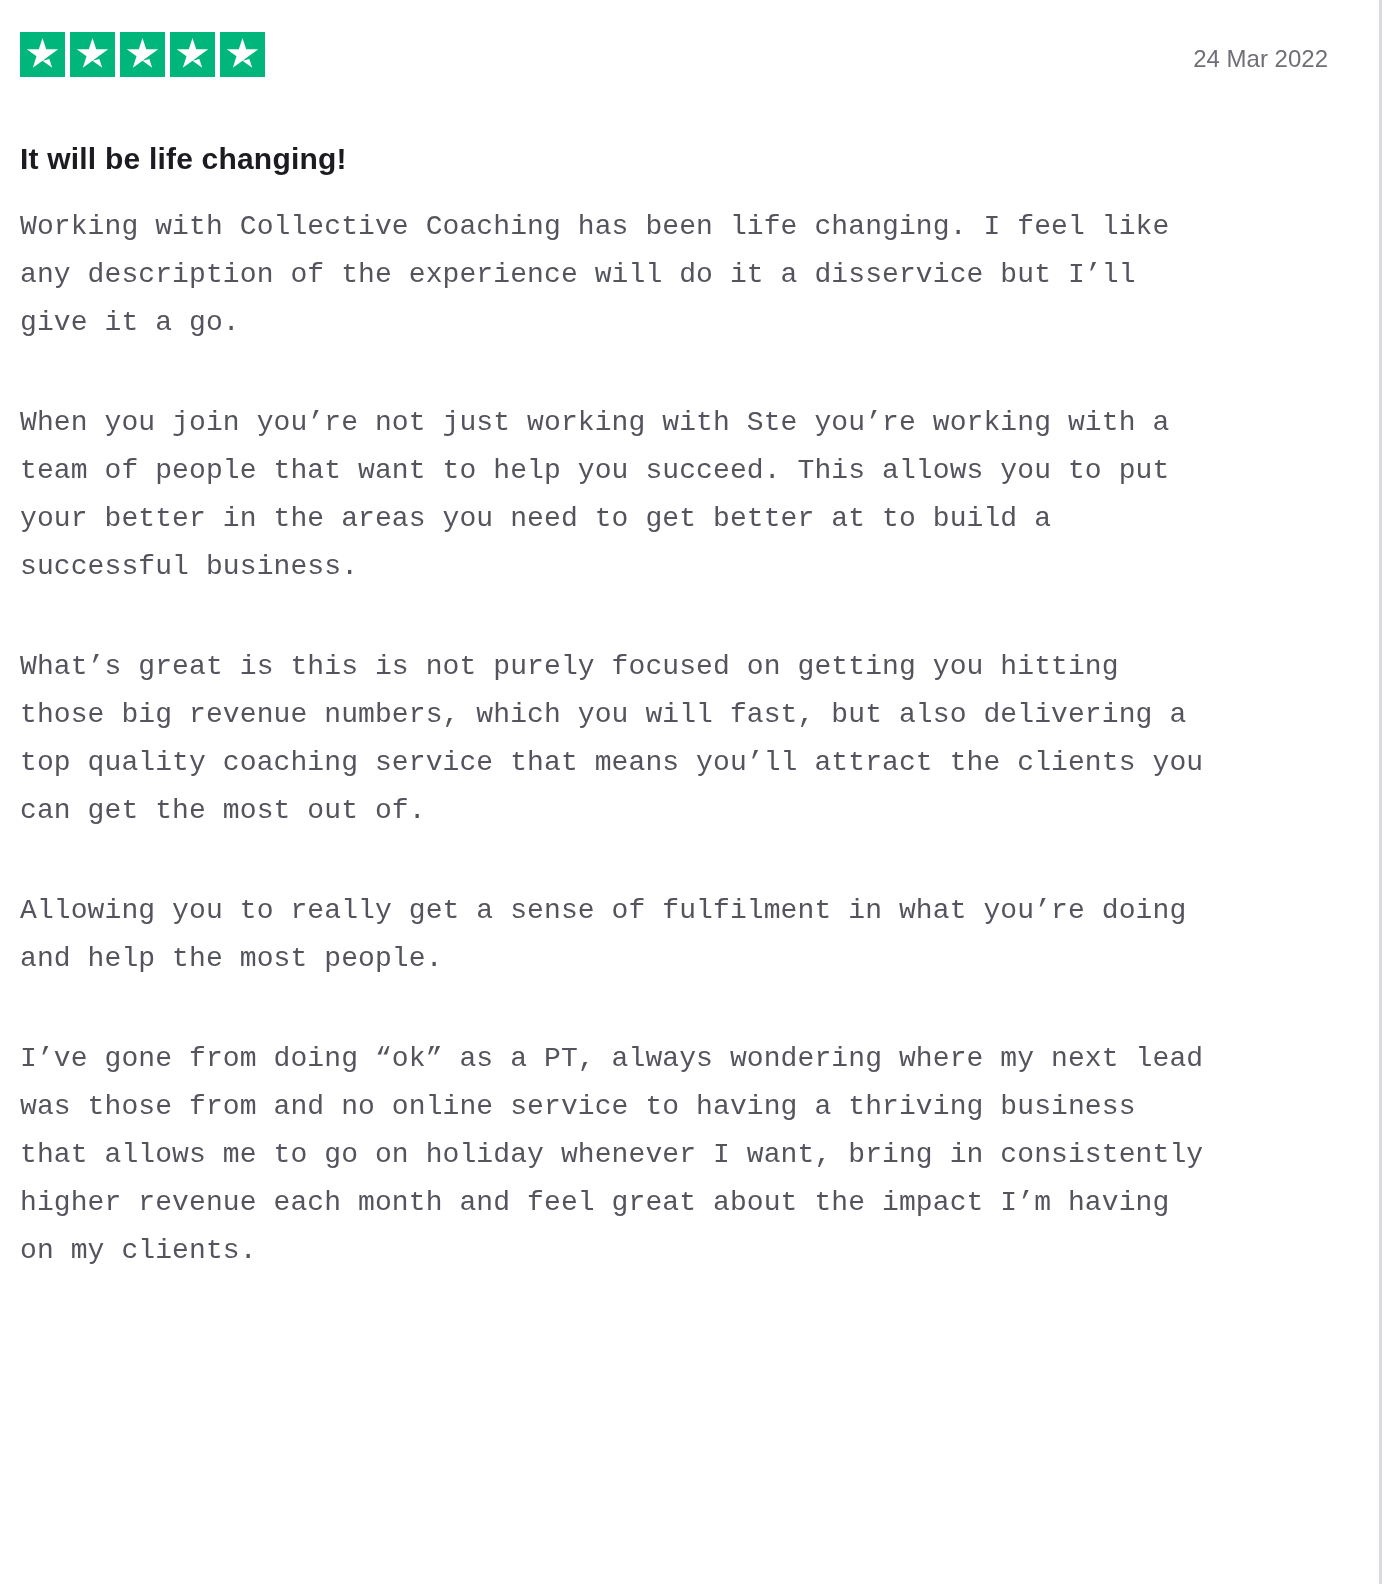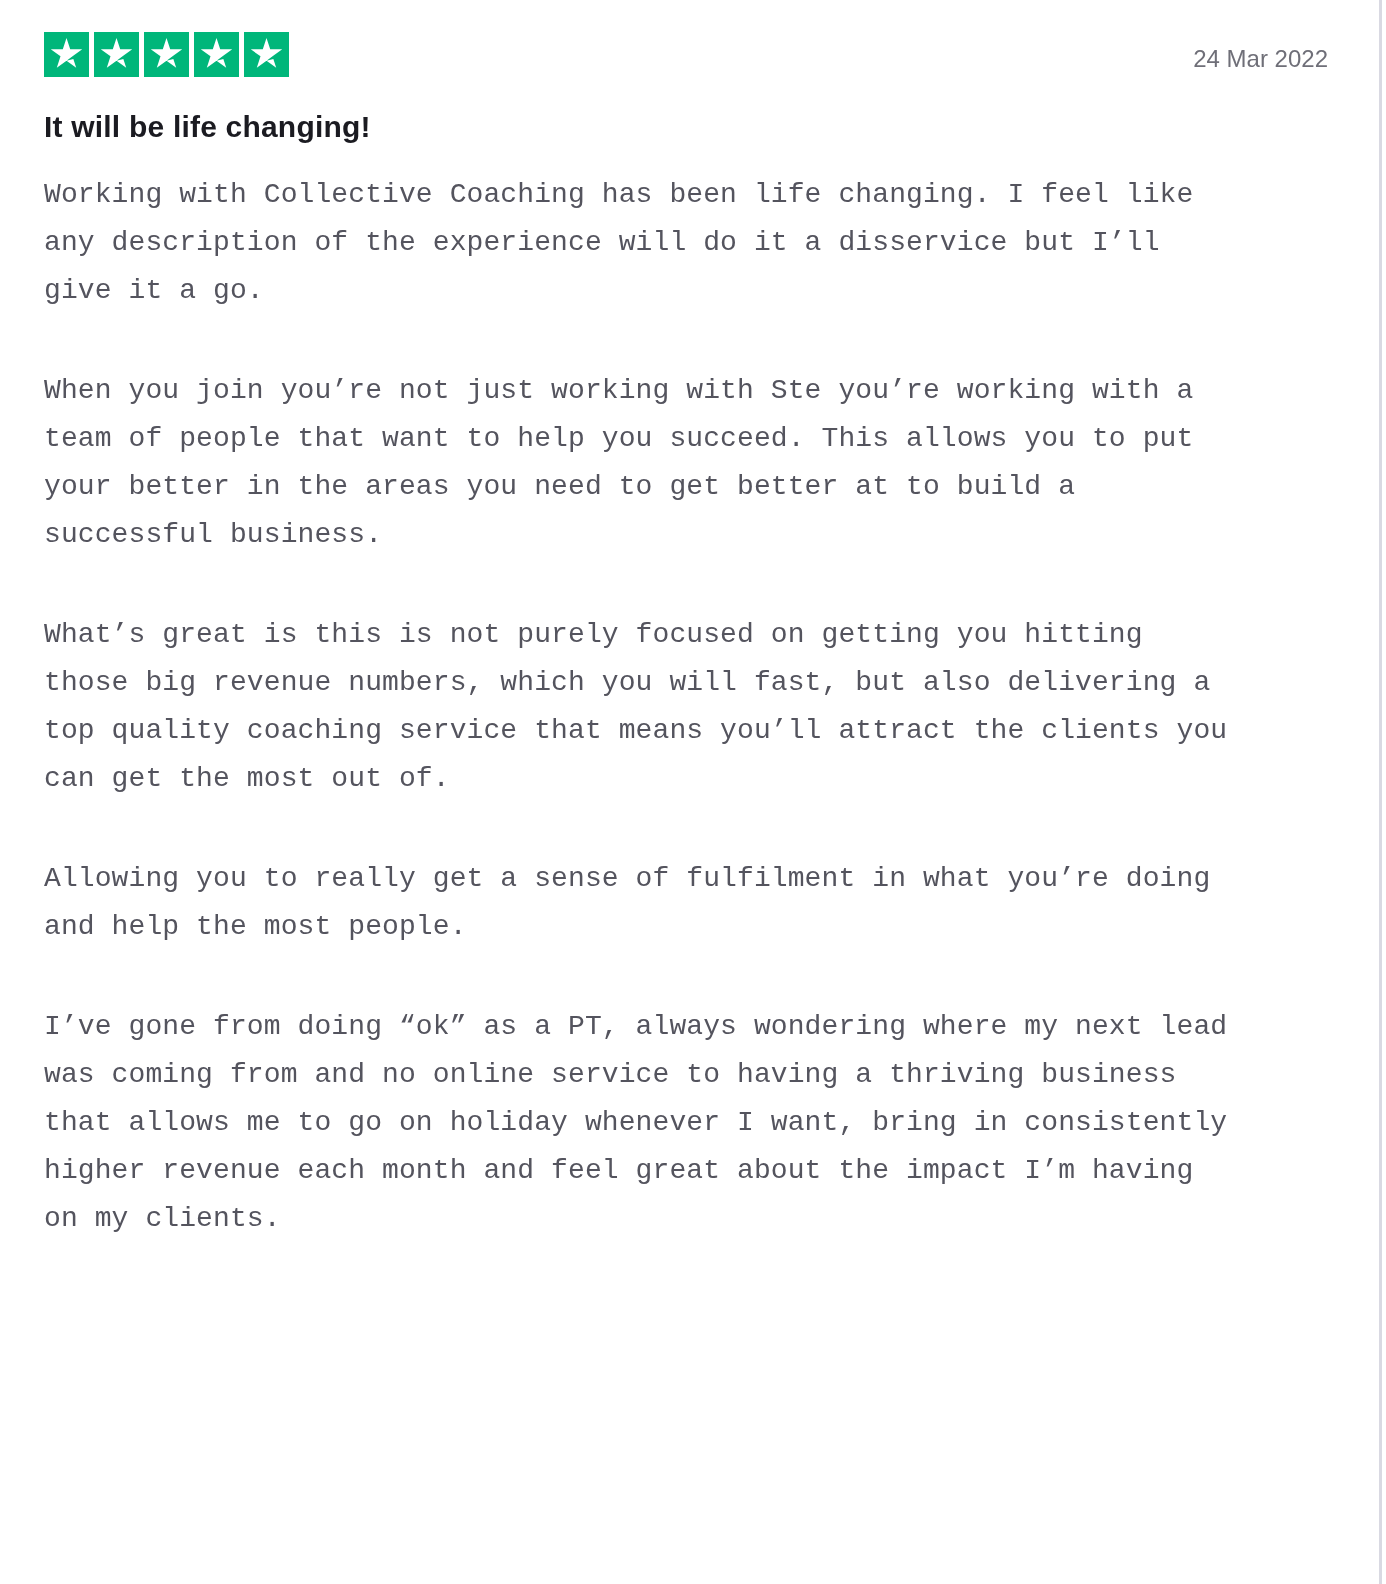--- a/index.html
+++ b/index.html
@@ -11,21 +11,21 @@
     width: 1386px;
     height: 1584px;
     position: relative;
     overflow: hidden;
     font-family: "Liberation Sans", "DejaVu Sans", sans-serif;
   }
   .page {
     box-sizing: border-box;
     width: 100%;
     height: 100%;
-    padding: 32px 58px 0 44px;
+    padding: 32px 58px 0 20px;
     position: relative;
   }
   .review-header {
     display: flex;
     justify-content: space-between;
     align-items: flex-start;
   }
   .stars {
     display: flex;
     gap: 5px;
@@ -46,21 +46,21 @@
     margin-top: 12px;
     color: var(--date-color, #6F6F78);
     white-space: nowrap;
   }
   .review-title {
     font-size: 30px;
     line-height: 36px;
     font-weight: bold;
     letter-spacing: 0.2px;
     color: var(--title-color, #1B1B21);
-    margin: 32px 0 26px 0;
+    margin: 64px 0 26px 0;
   }
   .review-body p {
     font-size: 28px;
     line-height: 48px;
     letter-spacing: 0.1px;
     color: var(--body-color, #54545E);
     margin: 0 0 52px 0;
     max-width: 1195px;
     font-family: Liberation Mono, monospace;
   }
@@ -114,18 +114,18 @@
     <div class="review-date">24 Mar 2022</div>
   </div>
 
   <h1 class="review-title">It will be life changing!</h1>
 
   <div class="review-body">
       <p>Working with Collective Coaching has been life changing. I feel like any description of the experience will do it a disservice but I’ll give it a go.</p>
       <p>When you join you’re not just working with Ste you’re working with a team of people that want to help you succeed. This allows you to put your better in the areas you need to get better at to build a successful business.</p>
       <p>What’s great is this is not purely focused on getting you hitting those big revenue numbers, which you will fast, but also delivering a top quality coaching service that means you’ll attract the clients you can get the most out of.</p>
       <p>Allowing you to really get a sense of fulfilment in what you’re doing and help the most people.</p>
-      <p>I’ve gone from doing “ok” as a PT, always wondering where my next lead was coming from and no online service to having a thriving business that allows me to go on holiday whenever I want, bring in consistently higher revenue each month and feel great about the impact I’m having on my clients.</p>
+      <p>I’ve gone from doing “ok” as a PT, always wondering where my next lead was those from and no online service to having a thriving business that allows me to go on holiday whenever I want, bring in consistently higher revenue each month and feel great about the impact I’m having on my clients.</p>
     </div>
 
 </div>
 
 <div class="right-divider"></div>
 
 </body></html>

